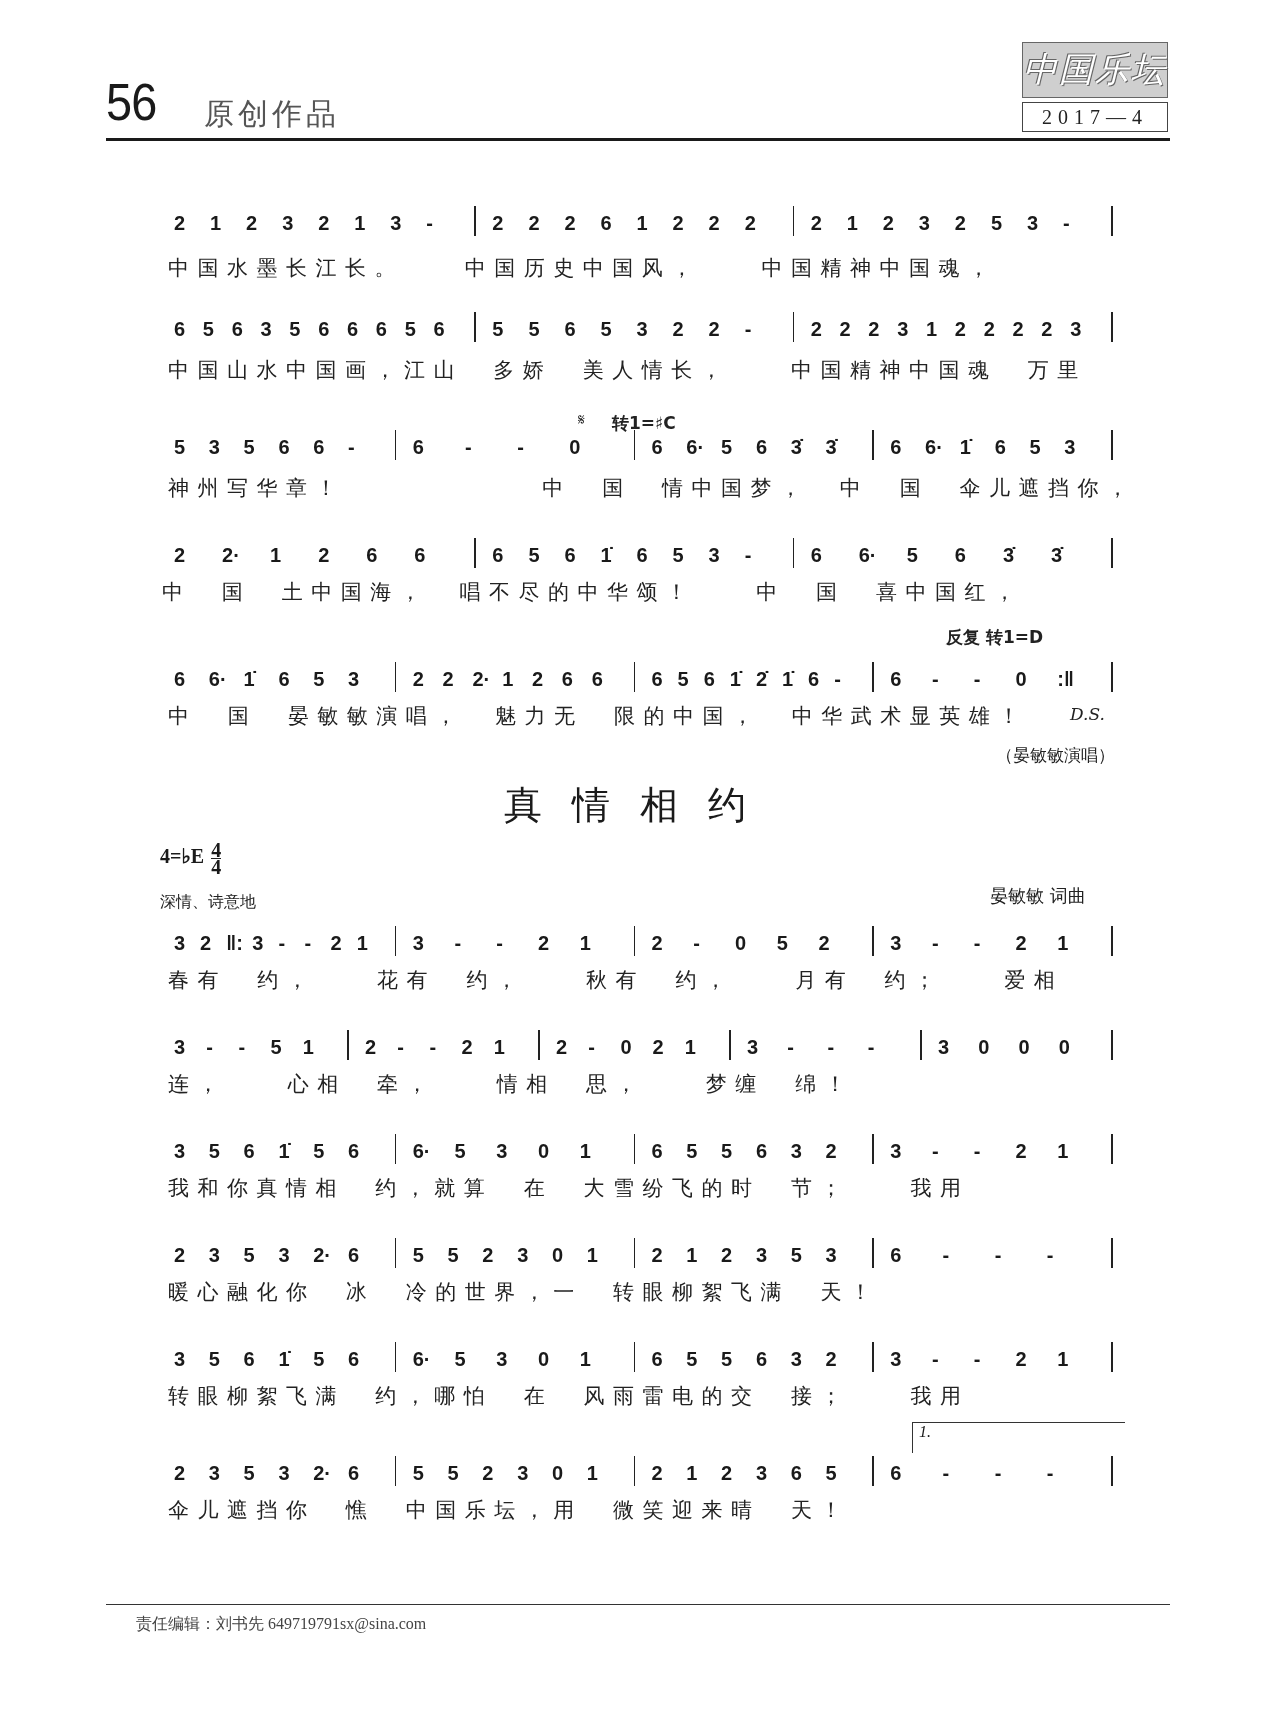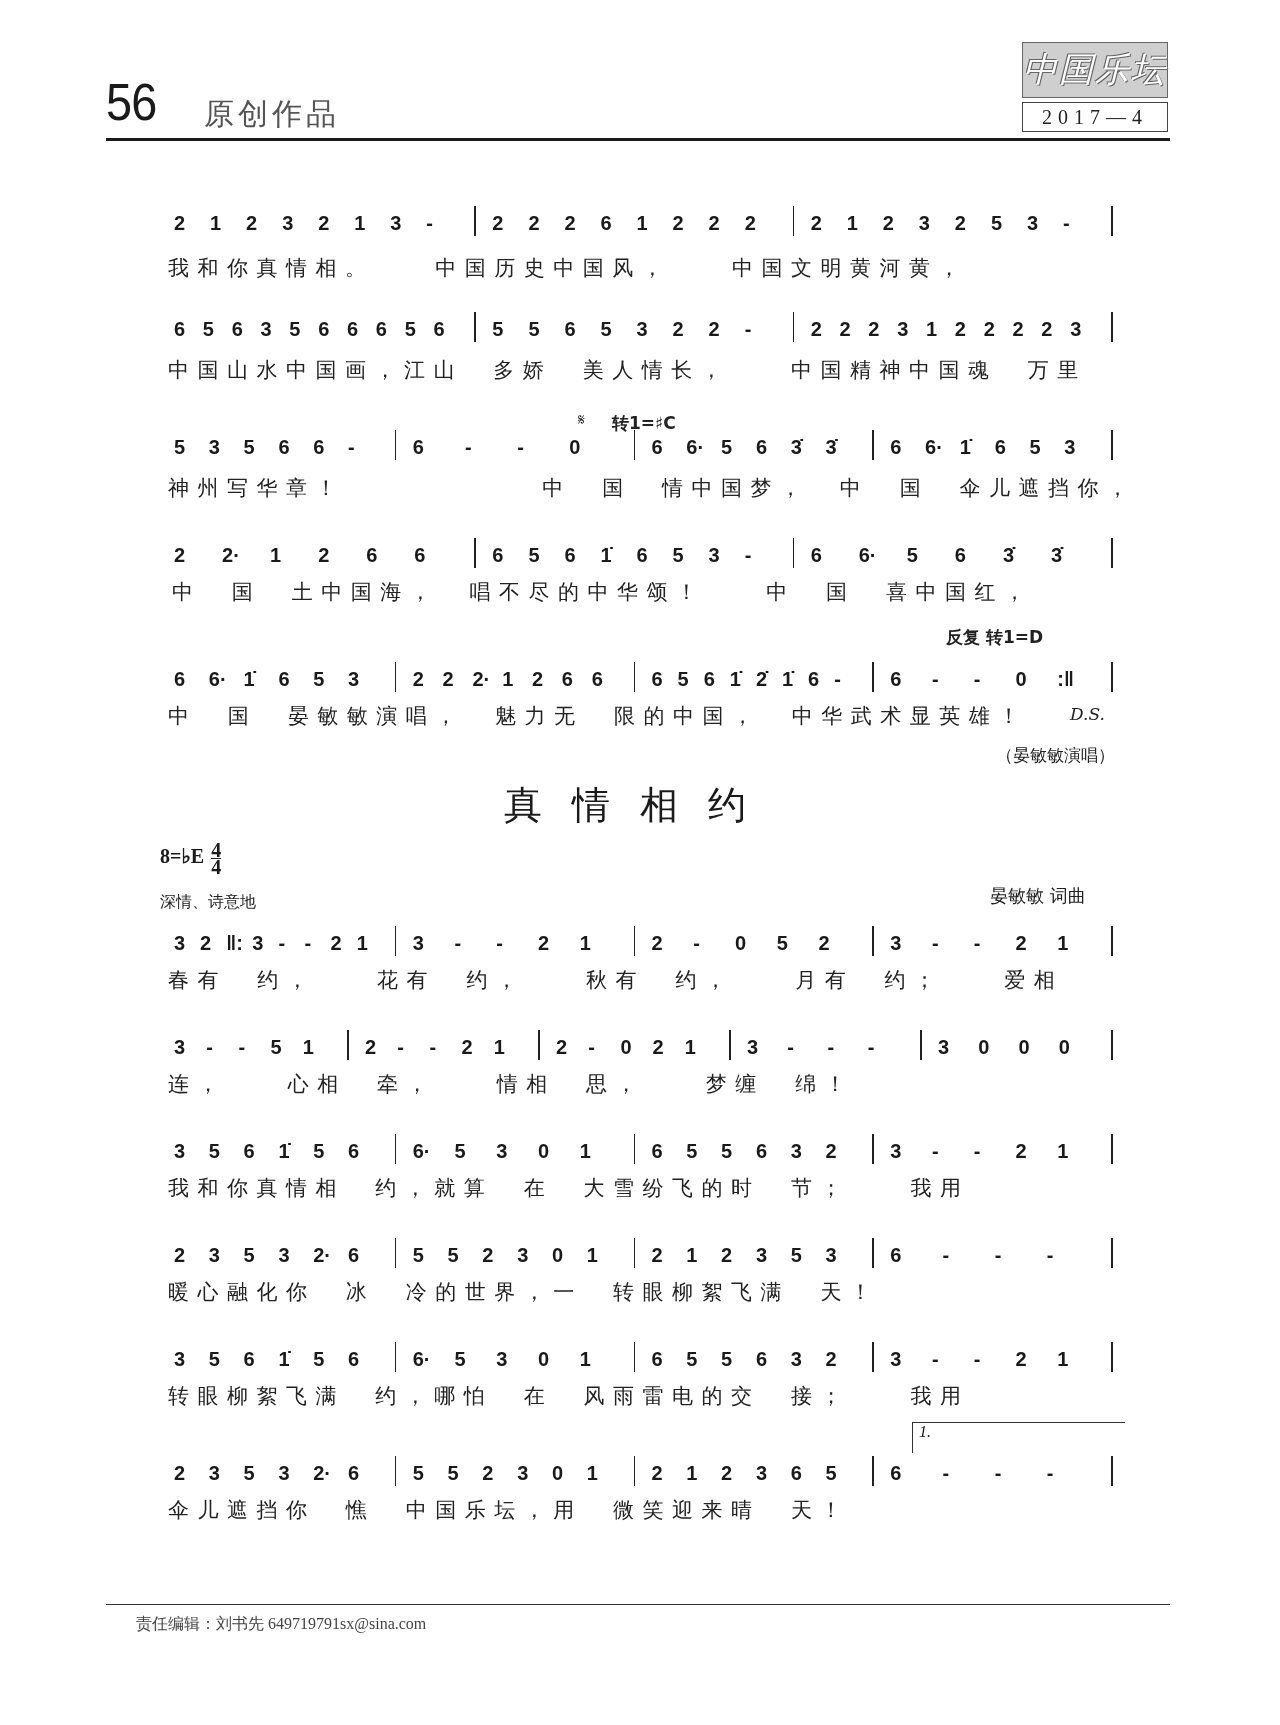--- a/index.html
+++ b/index.html
@@ -51,21 +51,21 @@
       <span class="note" style="left: 810.667px; top: 0px;">2</span>
       <span class="note" style="left: 846.708px; top: 0px;">1</span>
       <span class="note" style="left: 882.75px; top: 0px;">2</span>
       <span class="note" style="left: 918.792px; top: 0px;">3</span>
       <span class="note" style="left: 954.833px; top: 0px;">2</span>
       <span class="note" style="left: 990.875px; top: 0px;">5</span>
       <span class="note" style="left: 1026.92px; top: 0px;">3</span>
       <span class="note" style="left: 1062.96px; top: 0px;">-</span>
       <div class="bar" style="left: 1111px; top: -6px;"></div>
     </div>
-  <div class="lyr" style="left:168px;top:44px">我和你真情相。    中国历史中国风，    中国文明黄河黄，</div>
+  <div class="lyr" style="left:168px;top:44px">中国水墨长江长。    中国历史中国风，    中国精神中国魂，</div>
 </div>
 
 <div class="row" style="top:318px">
   <div id="s1n2">
       <span class="note" style="left: 174px; top: 0px;">6</span>
       <span class="note" style="left: 202.833px; top: 0px;">5</span>
       <span class="note" style="left: 231.667px; top: 0px;">6</span>
       <span class="note" style="left: 260.5px; top: 0px;">3</span>
       <span class="note" style="left: 289.333px; top: 0px;">5</span>
       <span class="note" style="left: 318.167px; top: 0px;">6</span>
@@ -151,21 +151,21 @@
       <span class="note" style="left: 744.625px; top: 0px;">-</span>
       <div class="bar" style="left: 792.667px; top: -6px;"></div>
       <span class="note" style="left: 810.667px; top: 0px;">6</span>
       <span class="note" style="left: 858.722px; top: 0px;">6·</span>
       <span class="note" style="left: 906.778px; top: 0px;">5</span>
       <span class="note" style="left: 954.833px; top: 0px;">6</span>
       <span class="note" style="left: 1002.89px; top: 0px;">3̇</span>
       <span class="note" style="left: 1050.94px; top: 0px;">3̇</span>
       <div class="bar" style="left: 1111px; top: -6px;"></div>
     </div>
-  <div class="lyr" style="left:172px;top:36px">中  国  土中国海，  唱不尽的中华颂！    中  国  喜中国红，</div>
+  <div class="lyr" style="left:162px;top:36px">中  国  土中国海，  唱不尽的中华颂！    中  国  喜中国红，</div>
 </div>
 
 <div class="row" style="top:668px">
   <div class="txt" style="left:946px;top:-42px;font-weight:700">反复  转1=D</div>
   <div id="s1n5">
       <span class="note" style="left: 174px; top: 0px;">6</span>
       <span class="note" style="left: 208.792px; top: 0px;">6·</span>
       <span class="note" style="left: 243.583px; top: 0px;">1̇</span>
       <span class="note" style="left: 278.375px; top: 0px;">6</span>
       <span class="note" style="left: 313.167px; top: 0px;">5</span>
@@ -195,21 +195,21 @@
       <span class="note" style="left: 1057.25px; top: 0px;">:‖</span>
       <div class="bar" style="left: 1111px; top: -6px;"></div>
     </div>
   <div class="lyr" style="left:168px;top:36px">中  国  晏敏敏演唱，  魅力无  限的中国，  中华武术显英雄！</div>
   <div class="txt" style="left:1070px;top:36px;font-style:italic;font-family:'DejaVu Serif',serif">D.S.</div>
 </div>
 <div class="txt" style="left:996px;top:744px">（晏敏敏演唱）</div>
 
 <div class="abs title2">真情相约</div>
 <div class="abs" style="left:160px;top:842px;font-weight:700;font-size:20px;font-family:'Liberation Serif',serif">
-  <span>8=♭E</span>
+  <span>4=♭E</span>
   <span style="display:inline-block;vertical-align:middle;text-align:center;line-height:16px;margin-left:2px">
     <span style="display:block;border-bottom:1.5px solid #222">4</span>
     <span style="display:block">4</span>
   </span>
 </div>
 <div class="txt abs" style="left:160px;top:892px;font-size:16px">深情、诗意地</div>
 <div class="txt abs" style="left:990px;top:884px;font-size:18px">晏敏敏 词曲</div>
 
 <div id="song2">
     <div class="row" style="top: 932px;">

